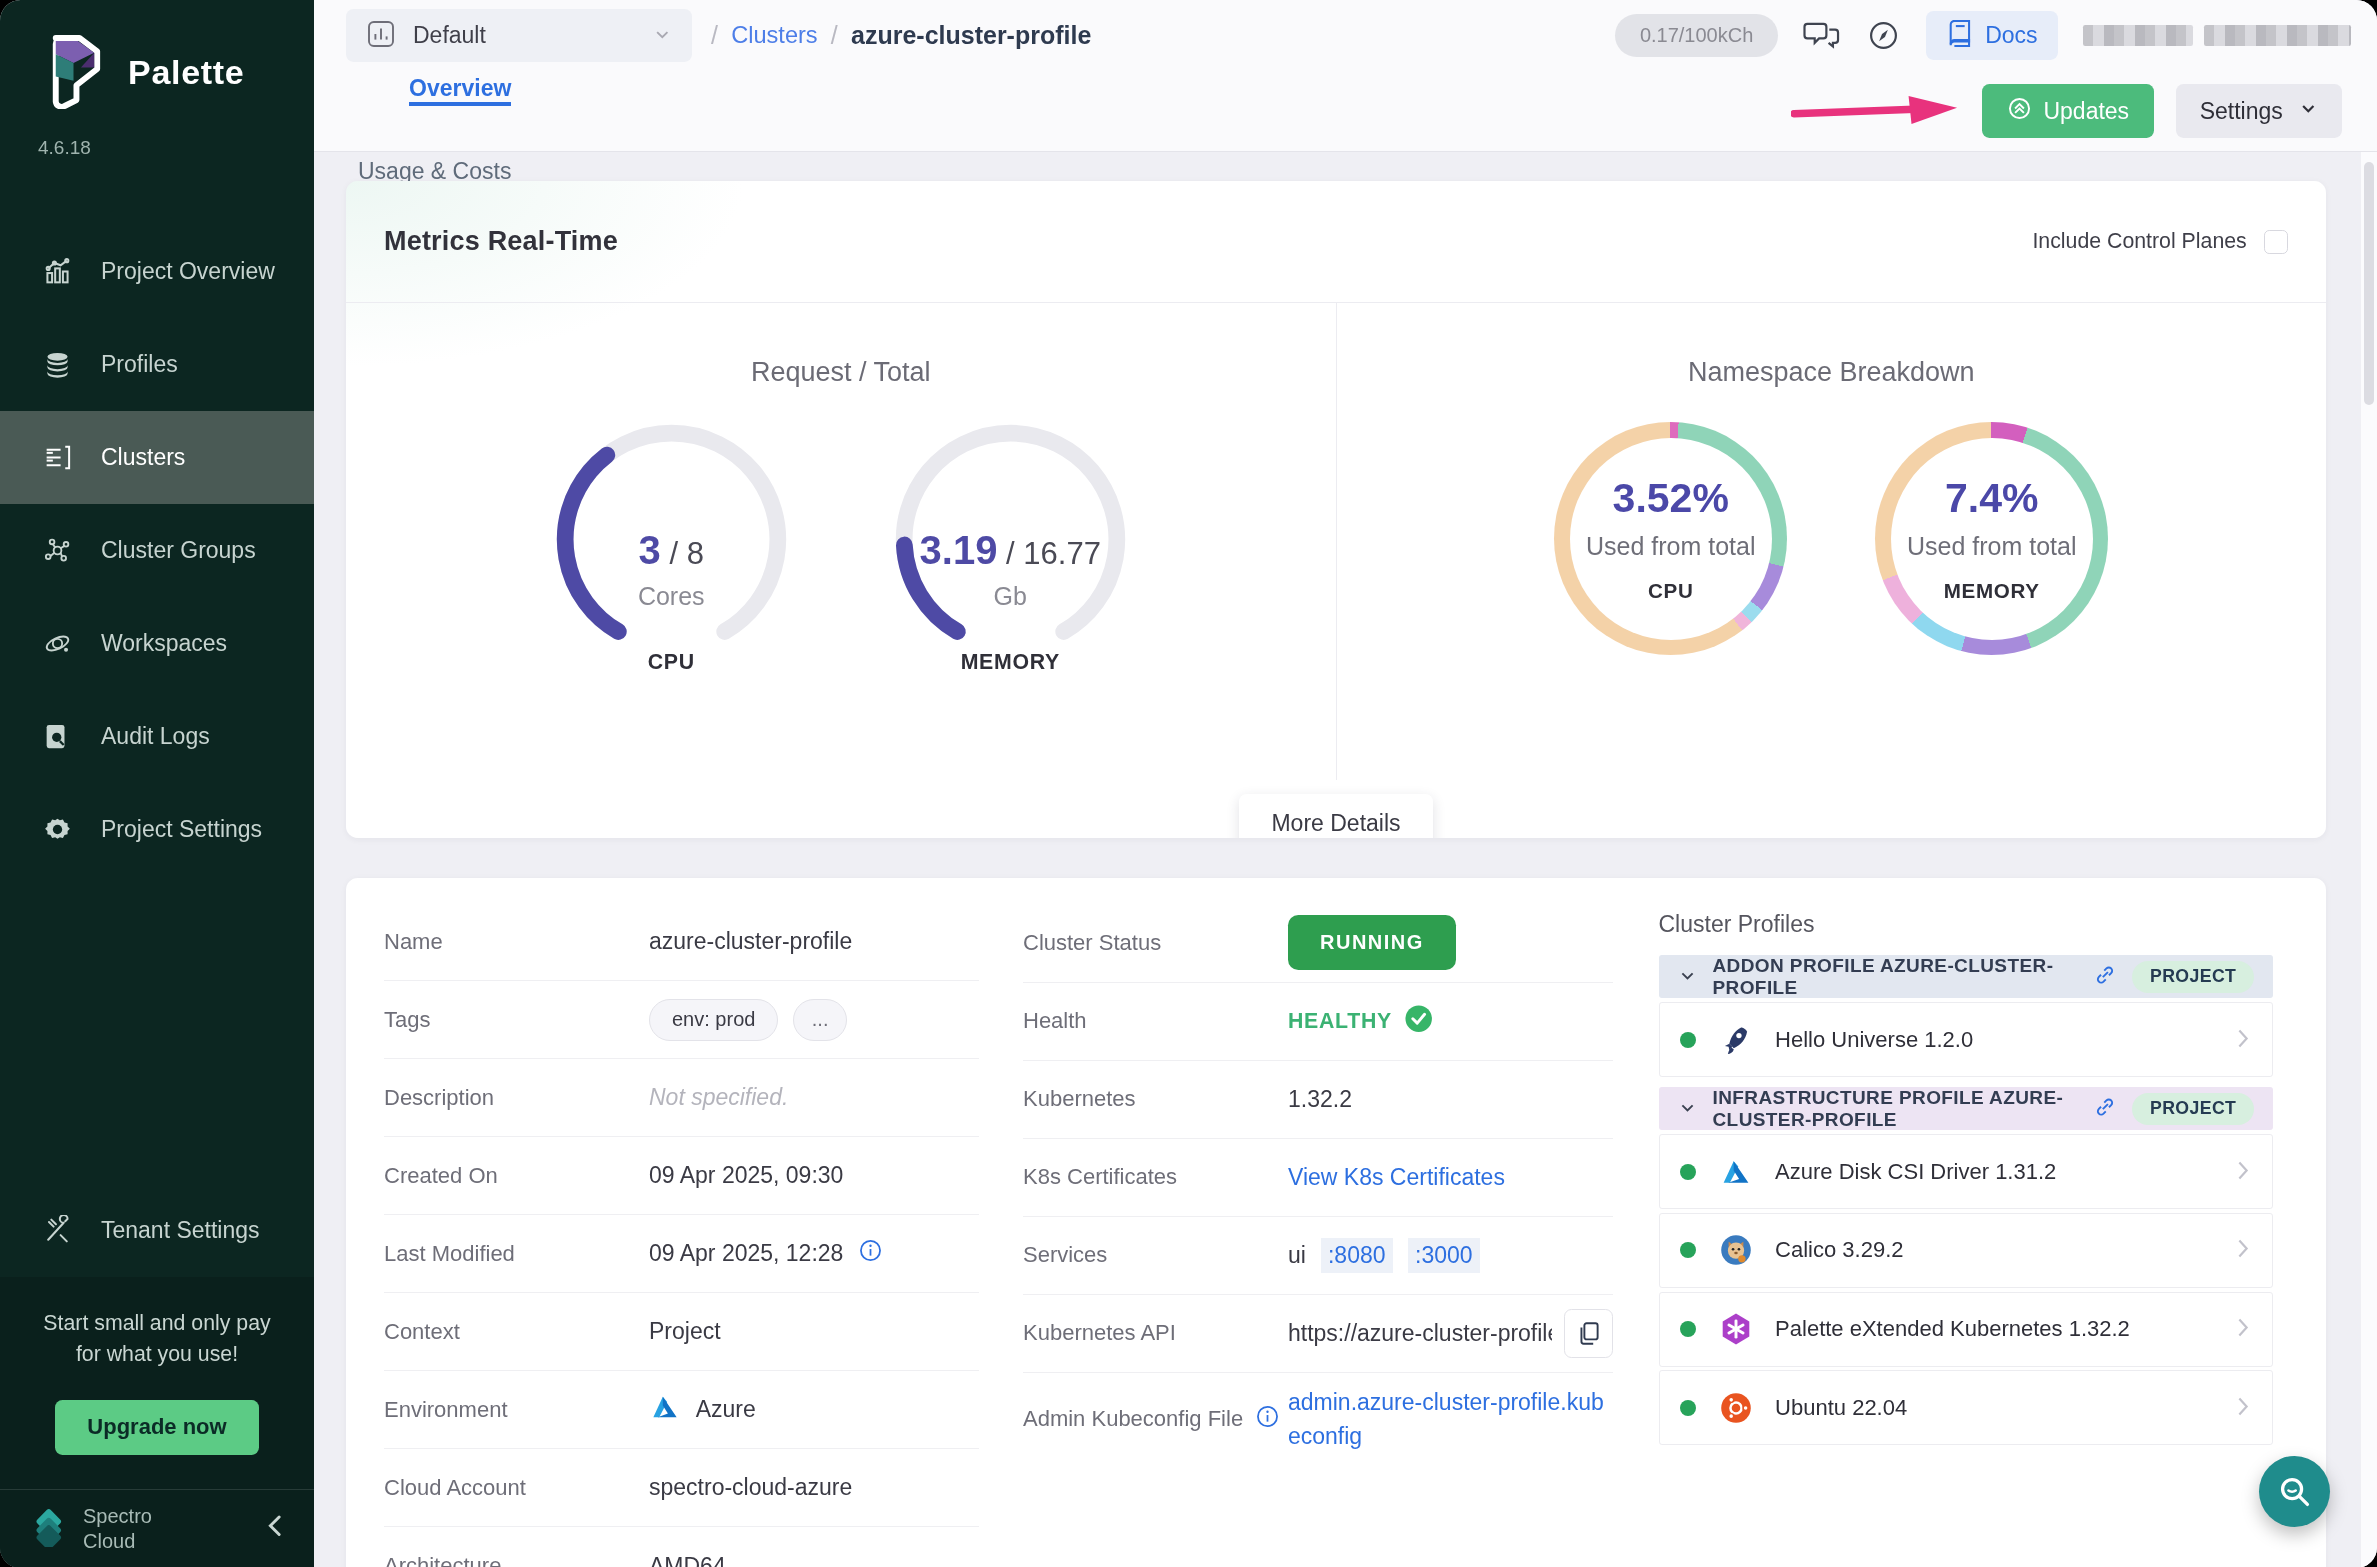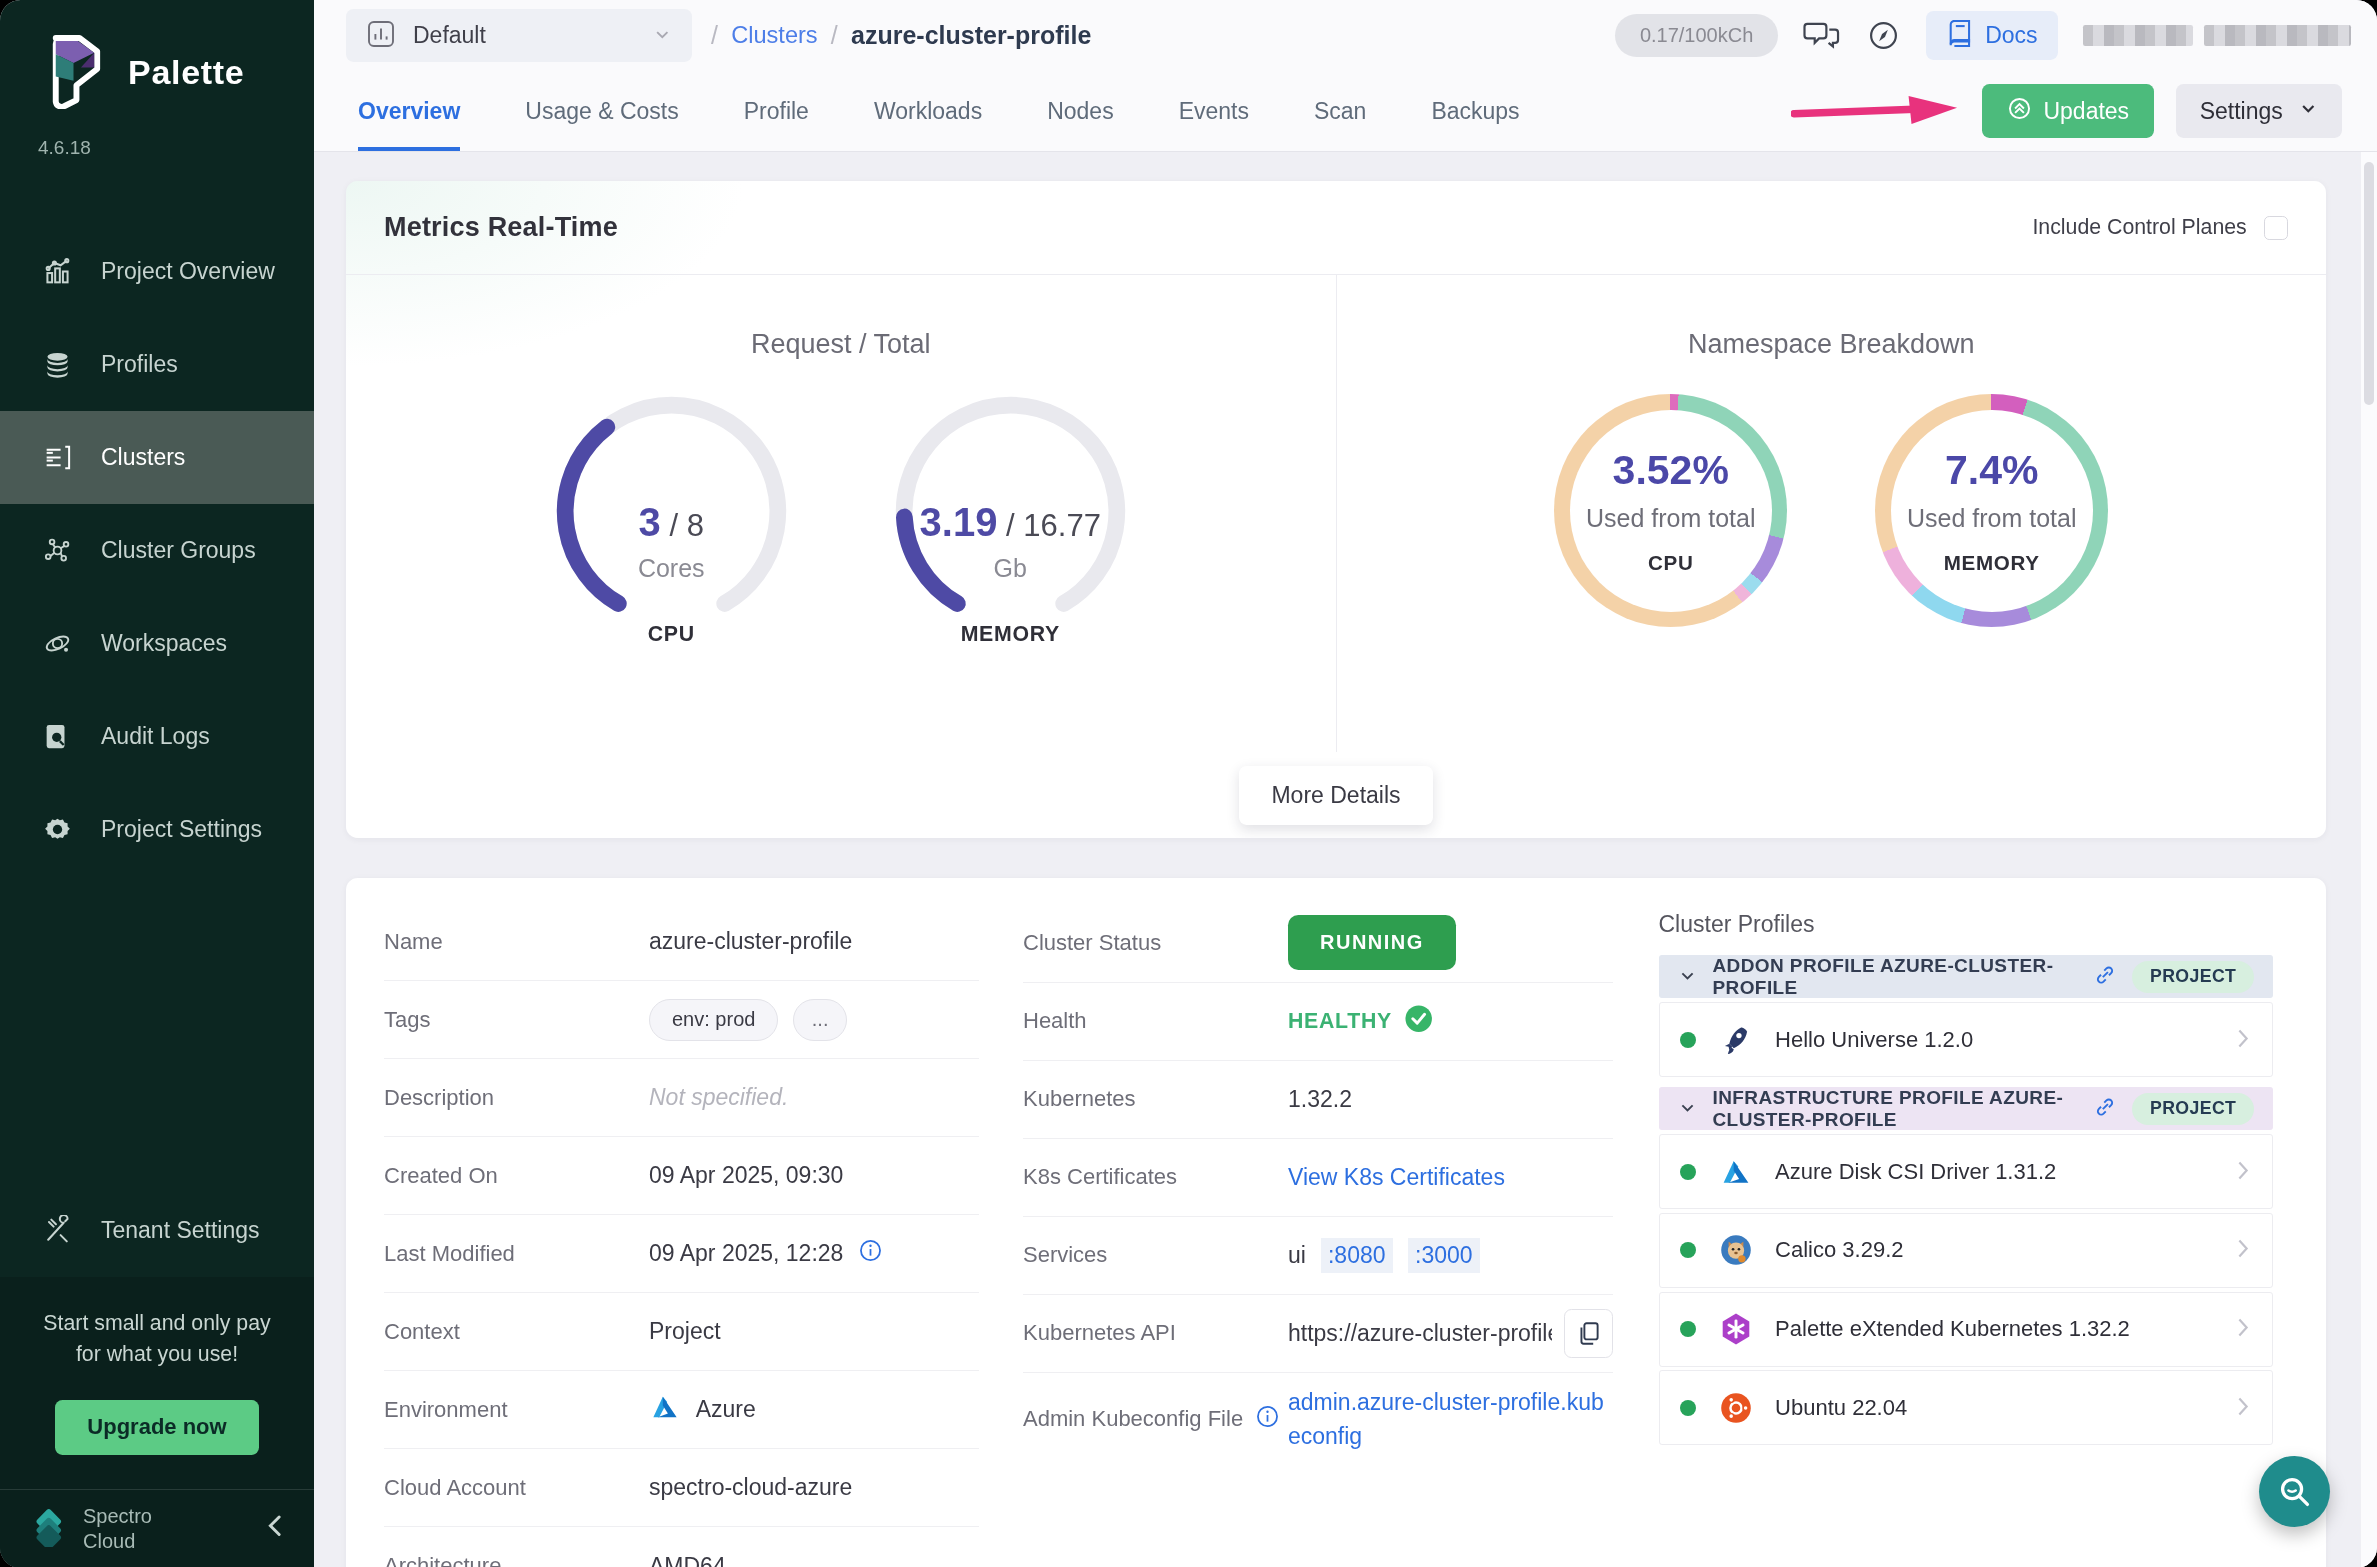--- a/index.html
+++ b/index.html
@@ -34,34 +34,34 @@
   .crumb-link { color:#4D7EE8; cursor:pointer; }
   .crumb-page { color:#2E3A4F; font-weight:bold; font-size:25px; }
   .top-right { margin-left:auto; display:flex; align-items:center; gap:25px; }
   .usage-pill { background:#E2E3E8; color:#8A8A92; border-radius:735px; font-size:20px; padding:10.3px 25px; }
   .icon-btn { background:none; border:none; cursor:pointer; color:#3F4450; display:flex; }
   .docs-btn { background:#E7EDF9; border:none; border-radius:7.4px; height:49px; display:flex; align-items:center; gap:11.8px; padding:0 20.6px; color:#2D6FE0; font-size:23px; cursor:pointer; font-family:inherit; }
   .redacted { display:flex; align-items:center; gap:10.3px; }
   .pixbar { height:20.6px; border-radius:2.2px; background:repeating-linear-gradient(90deg,#C4C4C9 0 10.3px,#DADADF 10.3px 20.6px,#B9B9BF 20.6px 31px); }
 
   .tabsrow { height:81px; background:#FAFAFC; border-bottom:0.7px solid #E4E4EA; display:flex; align-items:center; padding:0 35px 0 44px; }
-  .tabs { display:flex; gap:65px; height:100%; align-items:flex-end; }
+  .tabs { display:flex; gap:47px; height:100%; align-items:flex-end;flex-direction:column; }
   .tab { font-size:23px; color:#5F6B7A; height:100%; display:flex; align-items:center; cursor:pointer; border-bottom:4.4px solid transparent; padding-top:4.4px; }
   .tab.active { color:#2D6FE0; border-bottom-color:#2D6FE0; font-weight:bold; }
   .tabs-right { margin-left:auto; display:flex; align-items:center; gap:22px; }
   .updates-btn { background:#4CBB7C; border:none; color:#fff; font-size:23px; height:54px; border-radius:7.4px; display:flex; align-items:center; gap:11.8px; padding:0 25px; cursor:pointer; font-family:inherit; }
   .settings-btn { background:#E9E9EF; border:none; color:#2F2F38; font-size:23px; height:54px; border-radius:7.4px; display:flex; align-items:center; gap:15px; padding:0 23.6px; cursor:pointer; font-family:inherit; }
 
   .content { flex:1; position:relative; overflow:hidden; padding:29.4px 35px 0 32px; }
   .scroll-strip { position:absolute; right:0; top:0; bottom:0; width:16px; background:#FBFBFD; }
   .scroll-thumb { position:absolute; right:2.9px; top:10.3px; width:10.3px; height:243px; border-radius:5.9px; background:#DCDCE2; }
 
   
   .metrics-card { background:#FFF; background:radial-gradient(662px 309px at 0% 0%, #EDF7F3, #FFFFFF 60%); border-radius:11.8px; box-shadow:0 1.5px 5.9px rgba(30,30,60,0.05); height:657px; overflow:hidden; margin-right:16px; }
-  .m-head { height:94px; display:flex; align-items:center; padding:0 38px; border-bottom:0.7px solid #ECECF1; }
+  .m-head { height:122px; display:flex; align-items:center; padding:0 38px; border-bottom:0.7px solid #ECECF1; }
   .m-title { font-size:27px; color:#32323B; font-weight:bold; letter-spacing:0.2px; }
   .m-include { margin-left:auto; display:flex; align-items:center; gap:17.7px; font-size:21.3px; color:#3F3F49; }
   .checkbox { width:23.6px; height:23.6px; border:1.5px solid #D8D8DF; border-radius:5.2px; background:#FFF; cursor:pointer; }
   .m-body { display:flex; height:477px; }
   .half { flex:1; display:flex; flex-direction:column; align-items:center; }
   .half.left { border-right:0.7px solid #ECECF1; }
   .half-title { margin-top:54px; font-size:27px; color:#6B6B75; }
   .gauges { display:flex; gap:96px; margin-top:29.4px; }
   .gauge { position:relative; width:243px; display:flex; flex-direction:column; align-items:center; }
   .gauge svg { width:243px; height:243px; }

